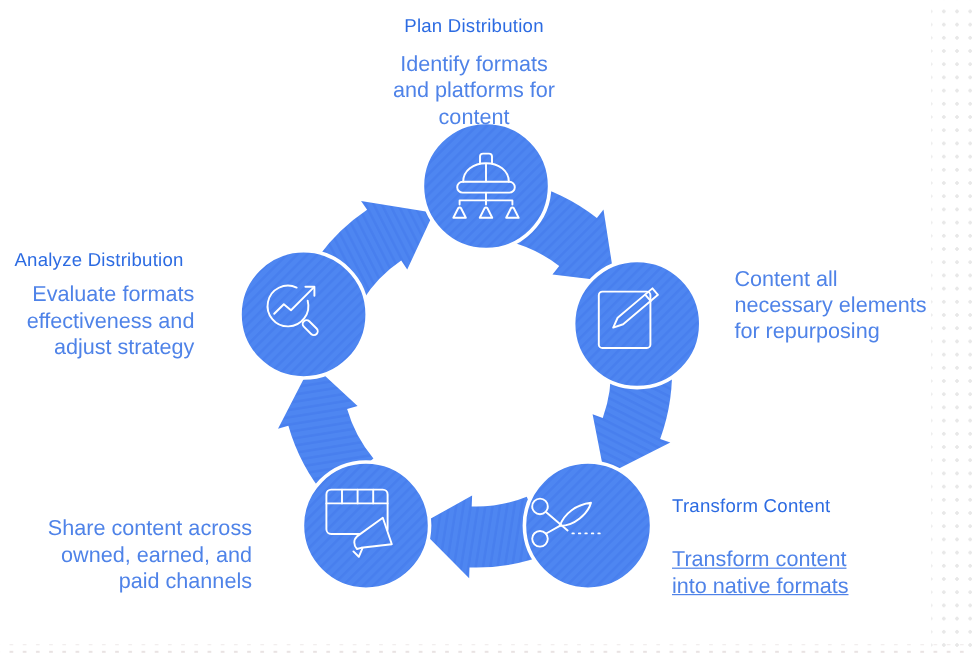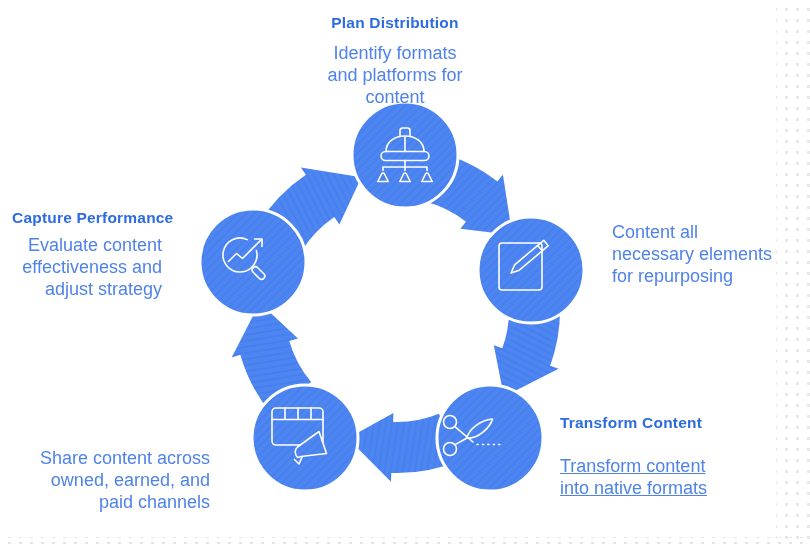--- a/index.html
+++ b/index.html
@@ -12,30 +12,30 @@
     background-image:radial-gradient(circle,#e8e8e8 1.5px,transparent 1.6px);
     background-size:11px 11px;background-position:5px 4px;
   }
   .dots-bottom{
     position:absolute;left:0;bottom:3px;width:810px;height:7px;
     background-image:radial-gradient(circle,#e8e2e2 1.4px,transparent 1.5px);
     background-size:11px 7px;background-position:4px 3px;
   }
   svg.diagram{position:absolute;left:0;top:0;}
   .stage-label{position:absolute;}
-  .stage-title{font-size:15.5px;font-weight:bold;color:#2c6be2;letter-spacing:.2px;white-space:nowrap;}
+  .stage-title{font-size:15.5px;font-weight:normal;color:#2c6be2;letter-spacing:.2px;white-space:nowrap;}
   .stage-desc{font-size:18px;color:#4f83e8;line-height:1.22;}
   .pos-top{left:285px;top:14px;width:220px;text-align:center;}
   .pos-top .stage-desc{width:150px;margin:11px auto 0;}
   .pos-right{left:612px;top:212px;width:190px;text-align:left;}
   .pos-right .stage-desc{margin-top:10px;width:165px;}
   .pos-bottom-right{left:560px;top:414px;width:210px;text-align:left;}
   .pos-bottom-right .stage-desc{margin-top:24px;width:165px;text-decoration:underline;}
   .pos-bottom-left{left:38px;top:414px;width:172px;text-align:right;}
-  .pos-bottom-left .stage-desc{margin-top:34px;}
+  .pos-bottom-left .stage-desc{margin-top:16px;}
   .pos-left{left:12px;top:209px;width:150px;text-align:left;}
   .pos-left .stage-desc{margin-top:8px;width:150px;text-align:right;}
   .icon{fill:none;stroke:#ffffff;stroke-width:1.6;stroke-linecap:round;stroke-linejoin:round;}
 </style>
 </head>
 <body>
 
 <div class="dots-right"></div>
 <div class="dots-bottom"></div>
 
@@ -114,15 +114,15 @@
 <div class="stage-label pos-bottom-right">
   <div class="stage-title">Transform Content</div>
   <div class="stage-desc">Transform content into native formats</div>
 </div>
 
 <div class="stage-label pos-bottom-left">
   <div class="stage-desc">Share content across owned, earned, and paid channels</div>
 </div>
 
 <div class="stage-label pos-left">
-  <div class="stage-title">Capture Performance</div>
-  <div class="stage-desc">Evaluate content effectiveness and adjust strategy</div>
+  <div class="stage-title">Analyze Distribution</div>
+  <div class="stage-desc">Evaluate formats effectiveness and adjust strategy</div>
 </div>
 
 </body></html>

